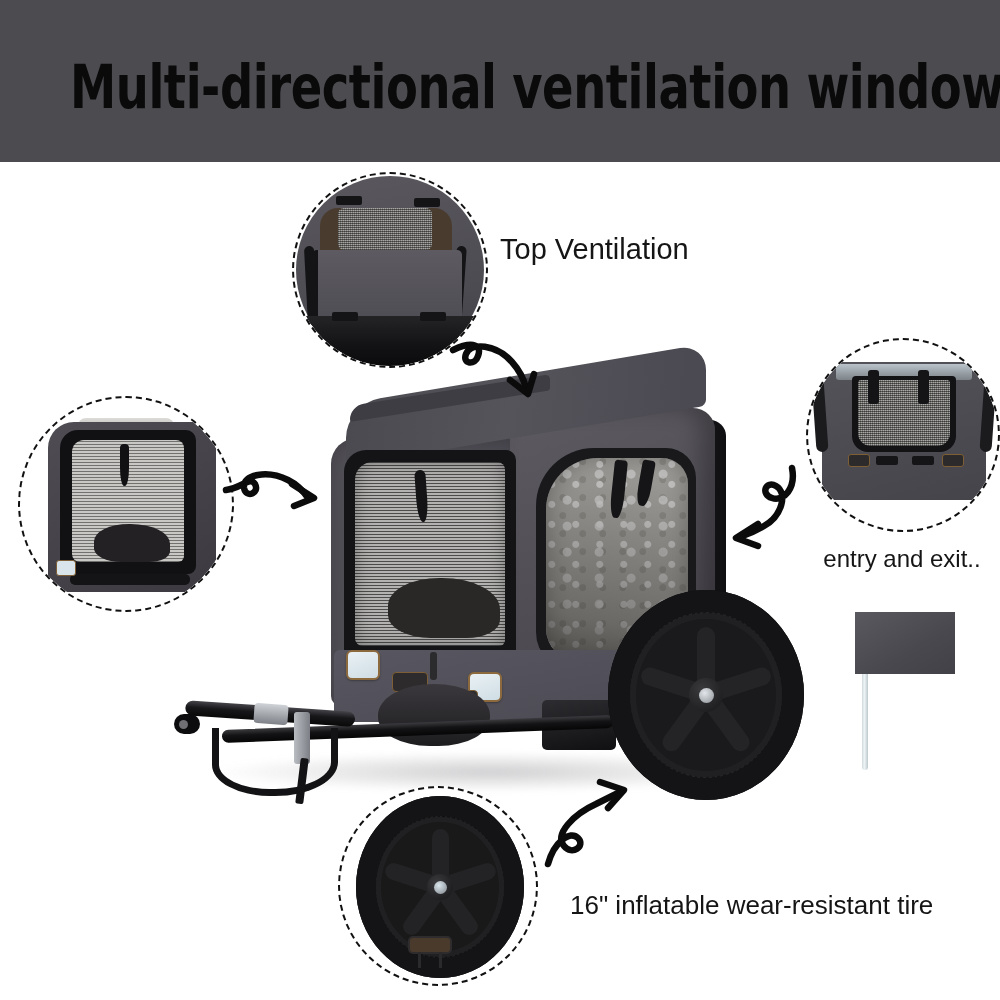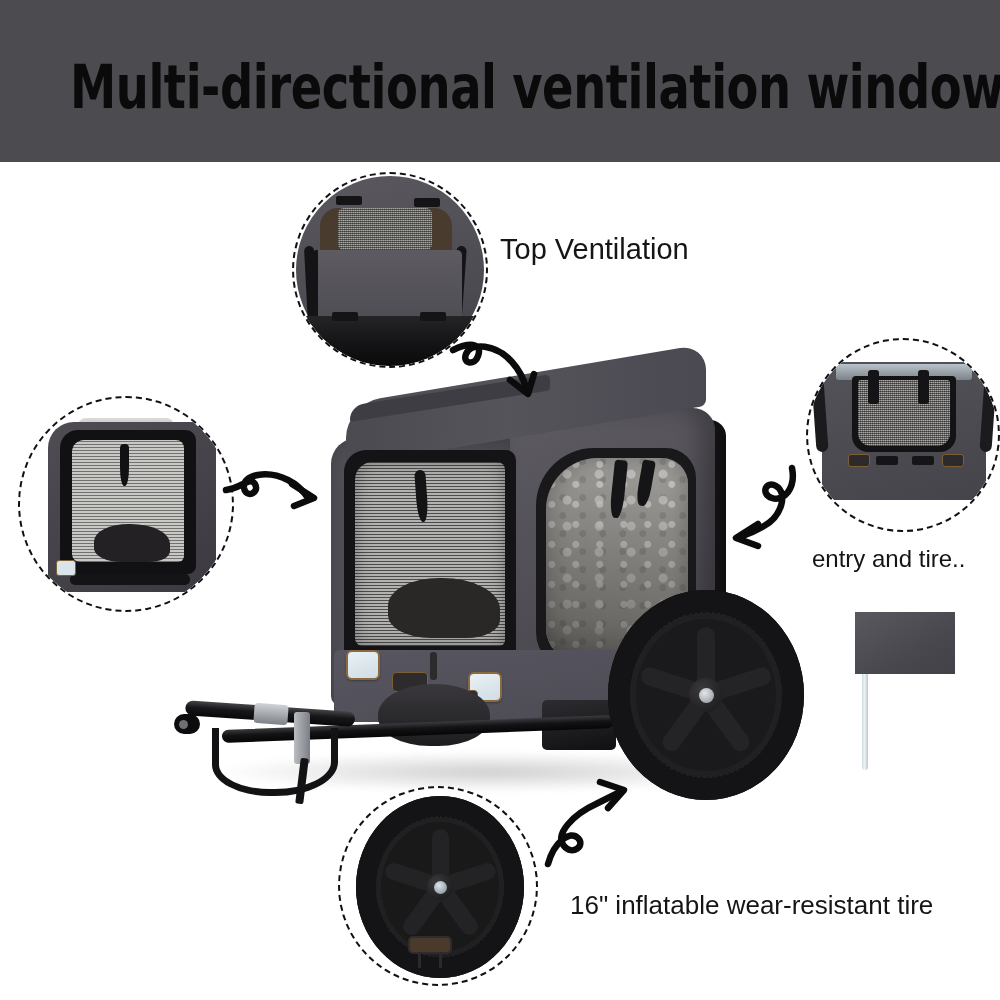--- a/index.html
+++ b/index.html
@@ -32,20 +32,21 @@
   }
 
   
   .caption {
     position: absolute;
     color: #151515;
     font-family: "Liberation Sans", sans-serif;
     font-size: 25px;
     line-height: 30px;
     white-space: nowrap;
+    text-align: center;
   }
   .caption-block { white-space: normal; line-height: 37px; font-size: 24px; }
 
   
   .inset {
     position: absolute;
     border-radius: 50%;
     border: 2.4px dashed #101010;
     overflow: hidden;
     background: #ffffff;
@@ -474,21 +475,21 @@
       <div class="rv-strapL"></div>
       <div class="rv-strapR"></div>
       <div class="rv-tab" style="left:40px;  top:114px;"></div>
       <div class="rv-tab-d" style="left:68px;  top:116px;"></div>
       <div class="rv-tab-d" style="left:104px; top:116px;"></div>
       <div class="rv-tab" style="left:134px; top:114px;"></div>
     </div>
   </div>
 
   <div class="caption caption-block" style="left:812px; top:540px; width:180px;">
-    <div>entry and tire..</div>
+    <div>entry and exit..</div>
   </div>
 
   <div class="arrow" style="left:724px; top:462px;">
     <svg width="100" height="90" viewBox="0 0 100 90">
       <path d="M68 6 C 72 26, 60 40, 48 36 C 36 32, 42 18, 52 24 C 64 31, 58 54, 40 64 C 30 70, 22 73, 16 75" fill="none" stroke="#0b0b0b" stroke-width="6.5" stroke-linecap="round"></path>
       <path d="M34 62 L12 76 L34 84" fill="none" stroke="#0b0b0b" stroke-width="6.5" stroke-linecap="round" stroke-linejoin="round"></path>
     </svg>
   </div>
 
   <div class="inset" id="inset-tire">

